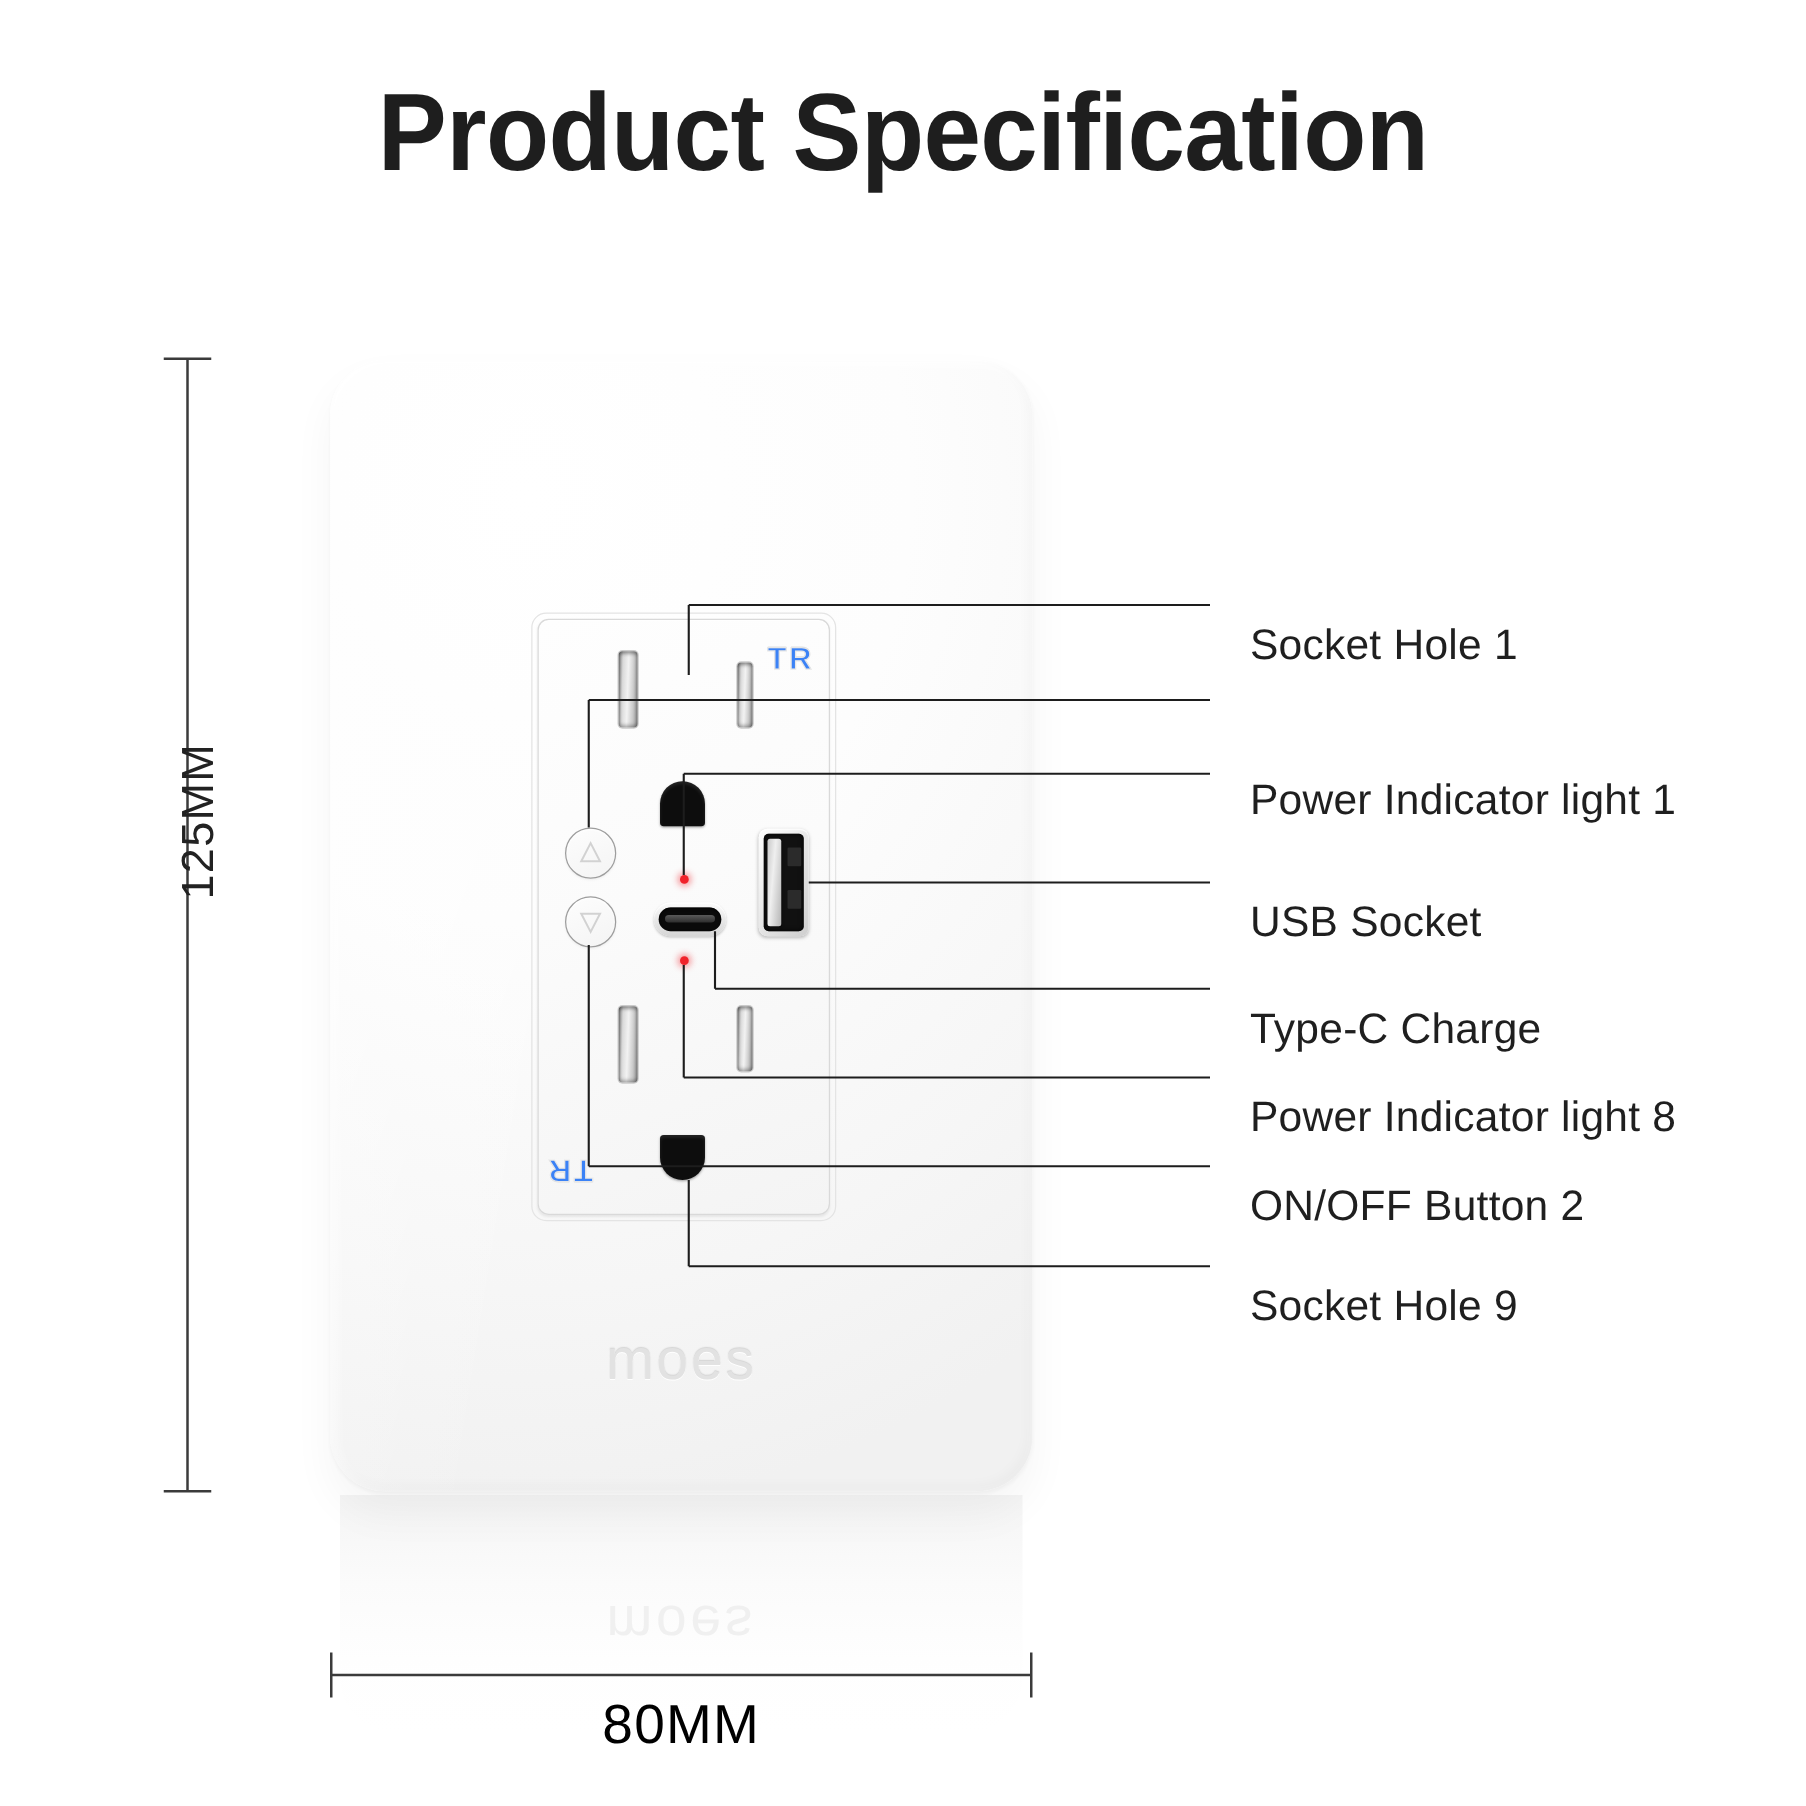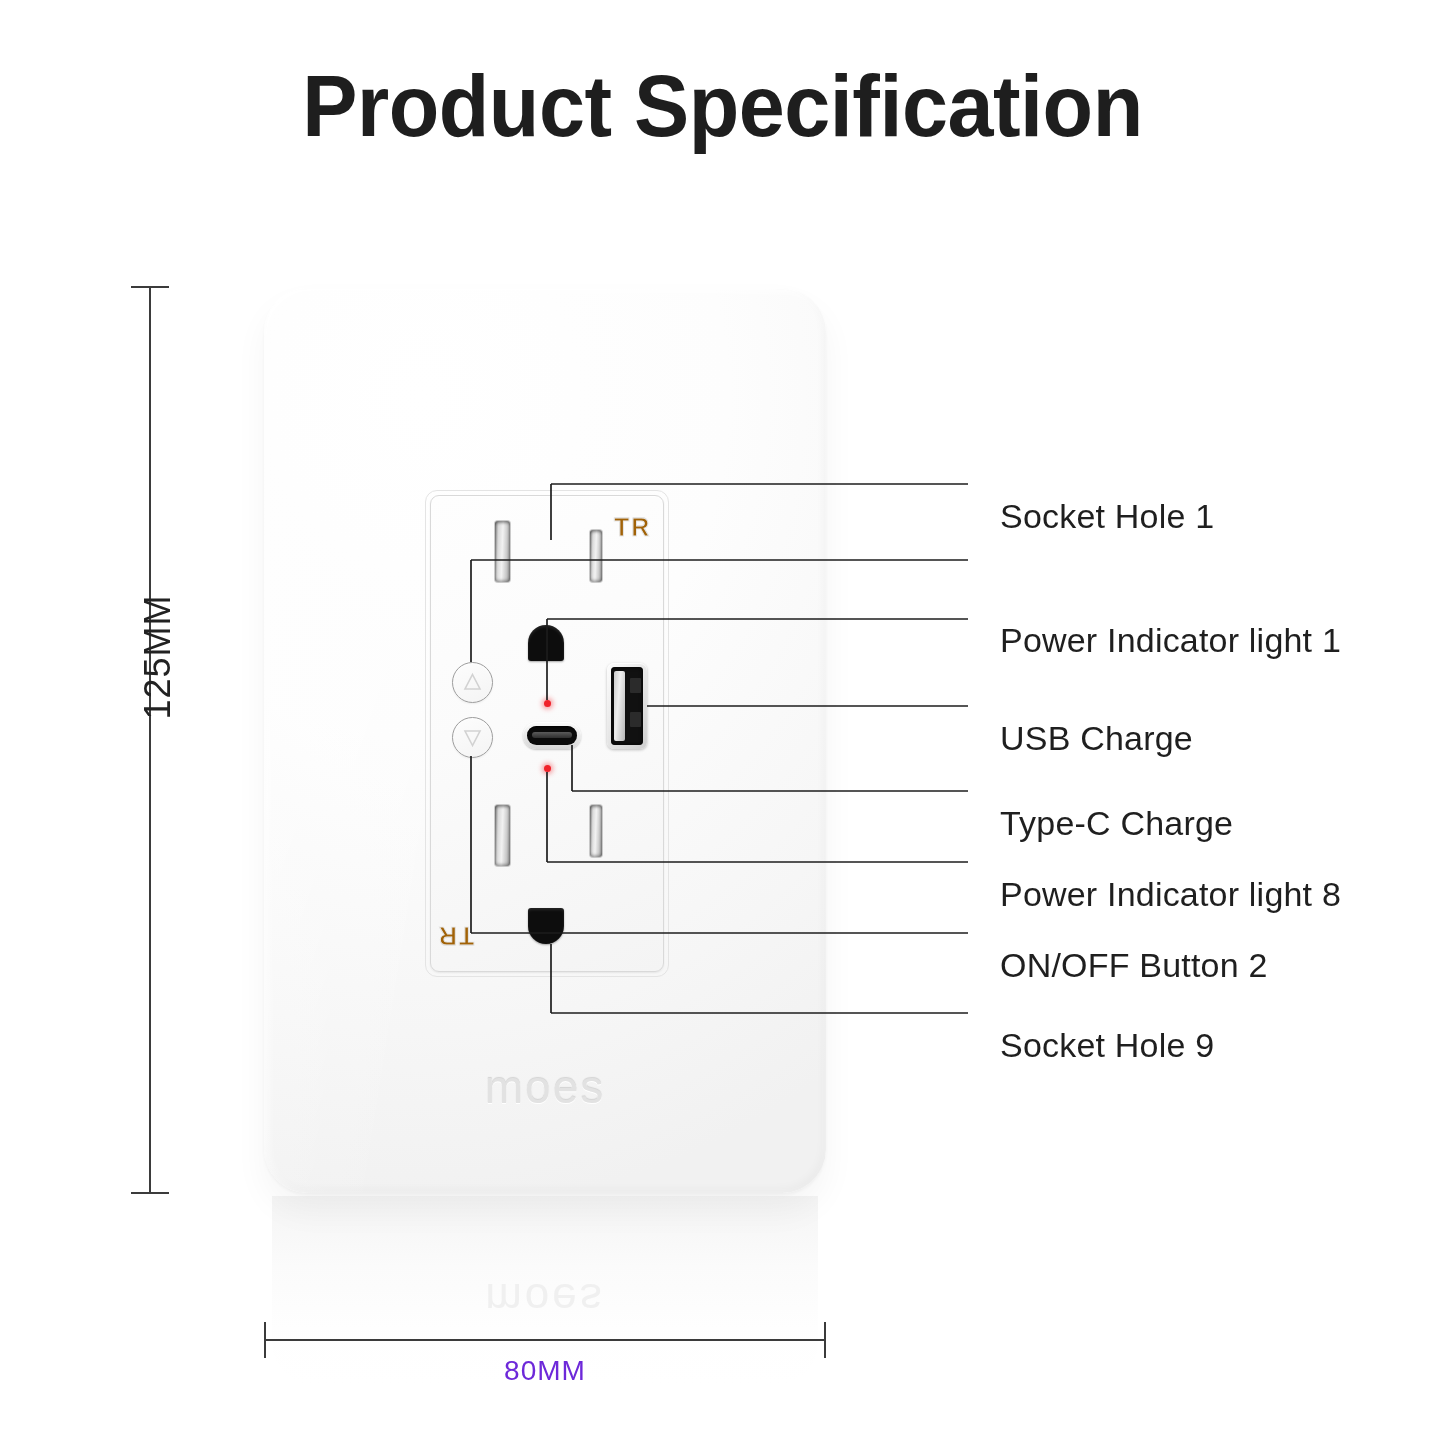--- a/index.html
+++ b/index.html
@@ -102,21 +102,21 @@
     border:1px solid #e4e4e4;
     pointer-events:none;
   }
 
   
   .tr-mark{
     position:absolute;
     font-size:25px;
     font-weight:700;
     letter-spacing:2px;
-    color:#a16207;
+    color:#3b82f6;
     text-shadow:0 1px 0 #ffffff, 0 -1px 0 #e2e2e2;
     -webkit-text-stroke:1px #e6e6e6;
     user-select:none;
   }
   #tr-top{left:614px;top:513px;}
   #tr-bottom{left:437px;top:921px;transform:rotate(180deg);transform-origin:center center;}
 
   
   .slot{
     position:absolute;
@@ -284,22 +284,22 @@
     transform-origin:center center;
     letter-spacing:1px;
     white-space:nowrap;
     font-family:"Liberation Sans","DejaVu Sans",sans-serif;
   }
   #dim-h-label{
     position:absolute;
     left:265px; top:1355px;
     width:560px;
     text-align:center;
-    font-size:28px;
-    color:#6d28d9;
+    font-size:44px;
+    color:#000000;
     letter-spacing:1px;
     font-family:"Liberation Sans","DejaVu Sans",sans-serif;
   }
 </style>
 </head>
 <body>
 
 <div id="stage">
 
   <div id="title">Product Specification</div>
@@ -390,21 +390,21 @@
     </g>
 
     <g>
       <line x1="551" y1="944" x2="551" y2="1013"></line>
       <line x1="551" y1="1013" x2="968" y2="1013"></line>
     </g>
   </svg>
 
   <div class="callout" style="top:462px">Socket Hole 1</div>
   <div class="callout" style="top:586px">Power Indicator light 1</div>
-  <div class="callout" style="top:684px">USB Charge</div>
+  <div class="callout" style="top:684px">USB Socket</div>
   <div class="callout" style="top:769px">Type-C Charge</div>
   <div class="callout" style="top:840px">Power Indicator light 8</div>
   <div class="callout" style="top:911px">ON/OFF Button 2</div>
   <div class="callout" style="top:991px">Socket Hole 9</div>
 
   <svg id="dim-v">
     <line x1="150" y1="287" x2="150" y2="1193"></line>
     <line x1="131" y1="287" x2="169" y2="287"></line>
     <line x1="131" y1="1193" x2="169" y2="1193"></line>
   </svg>

